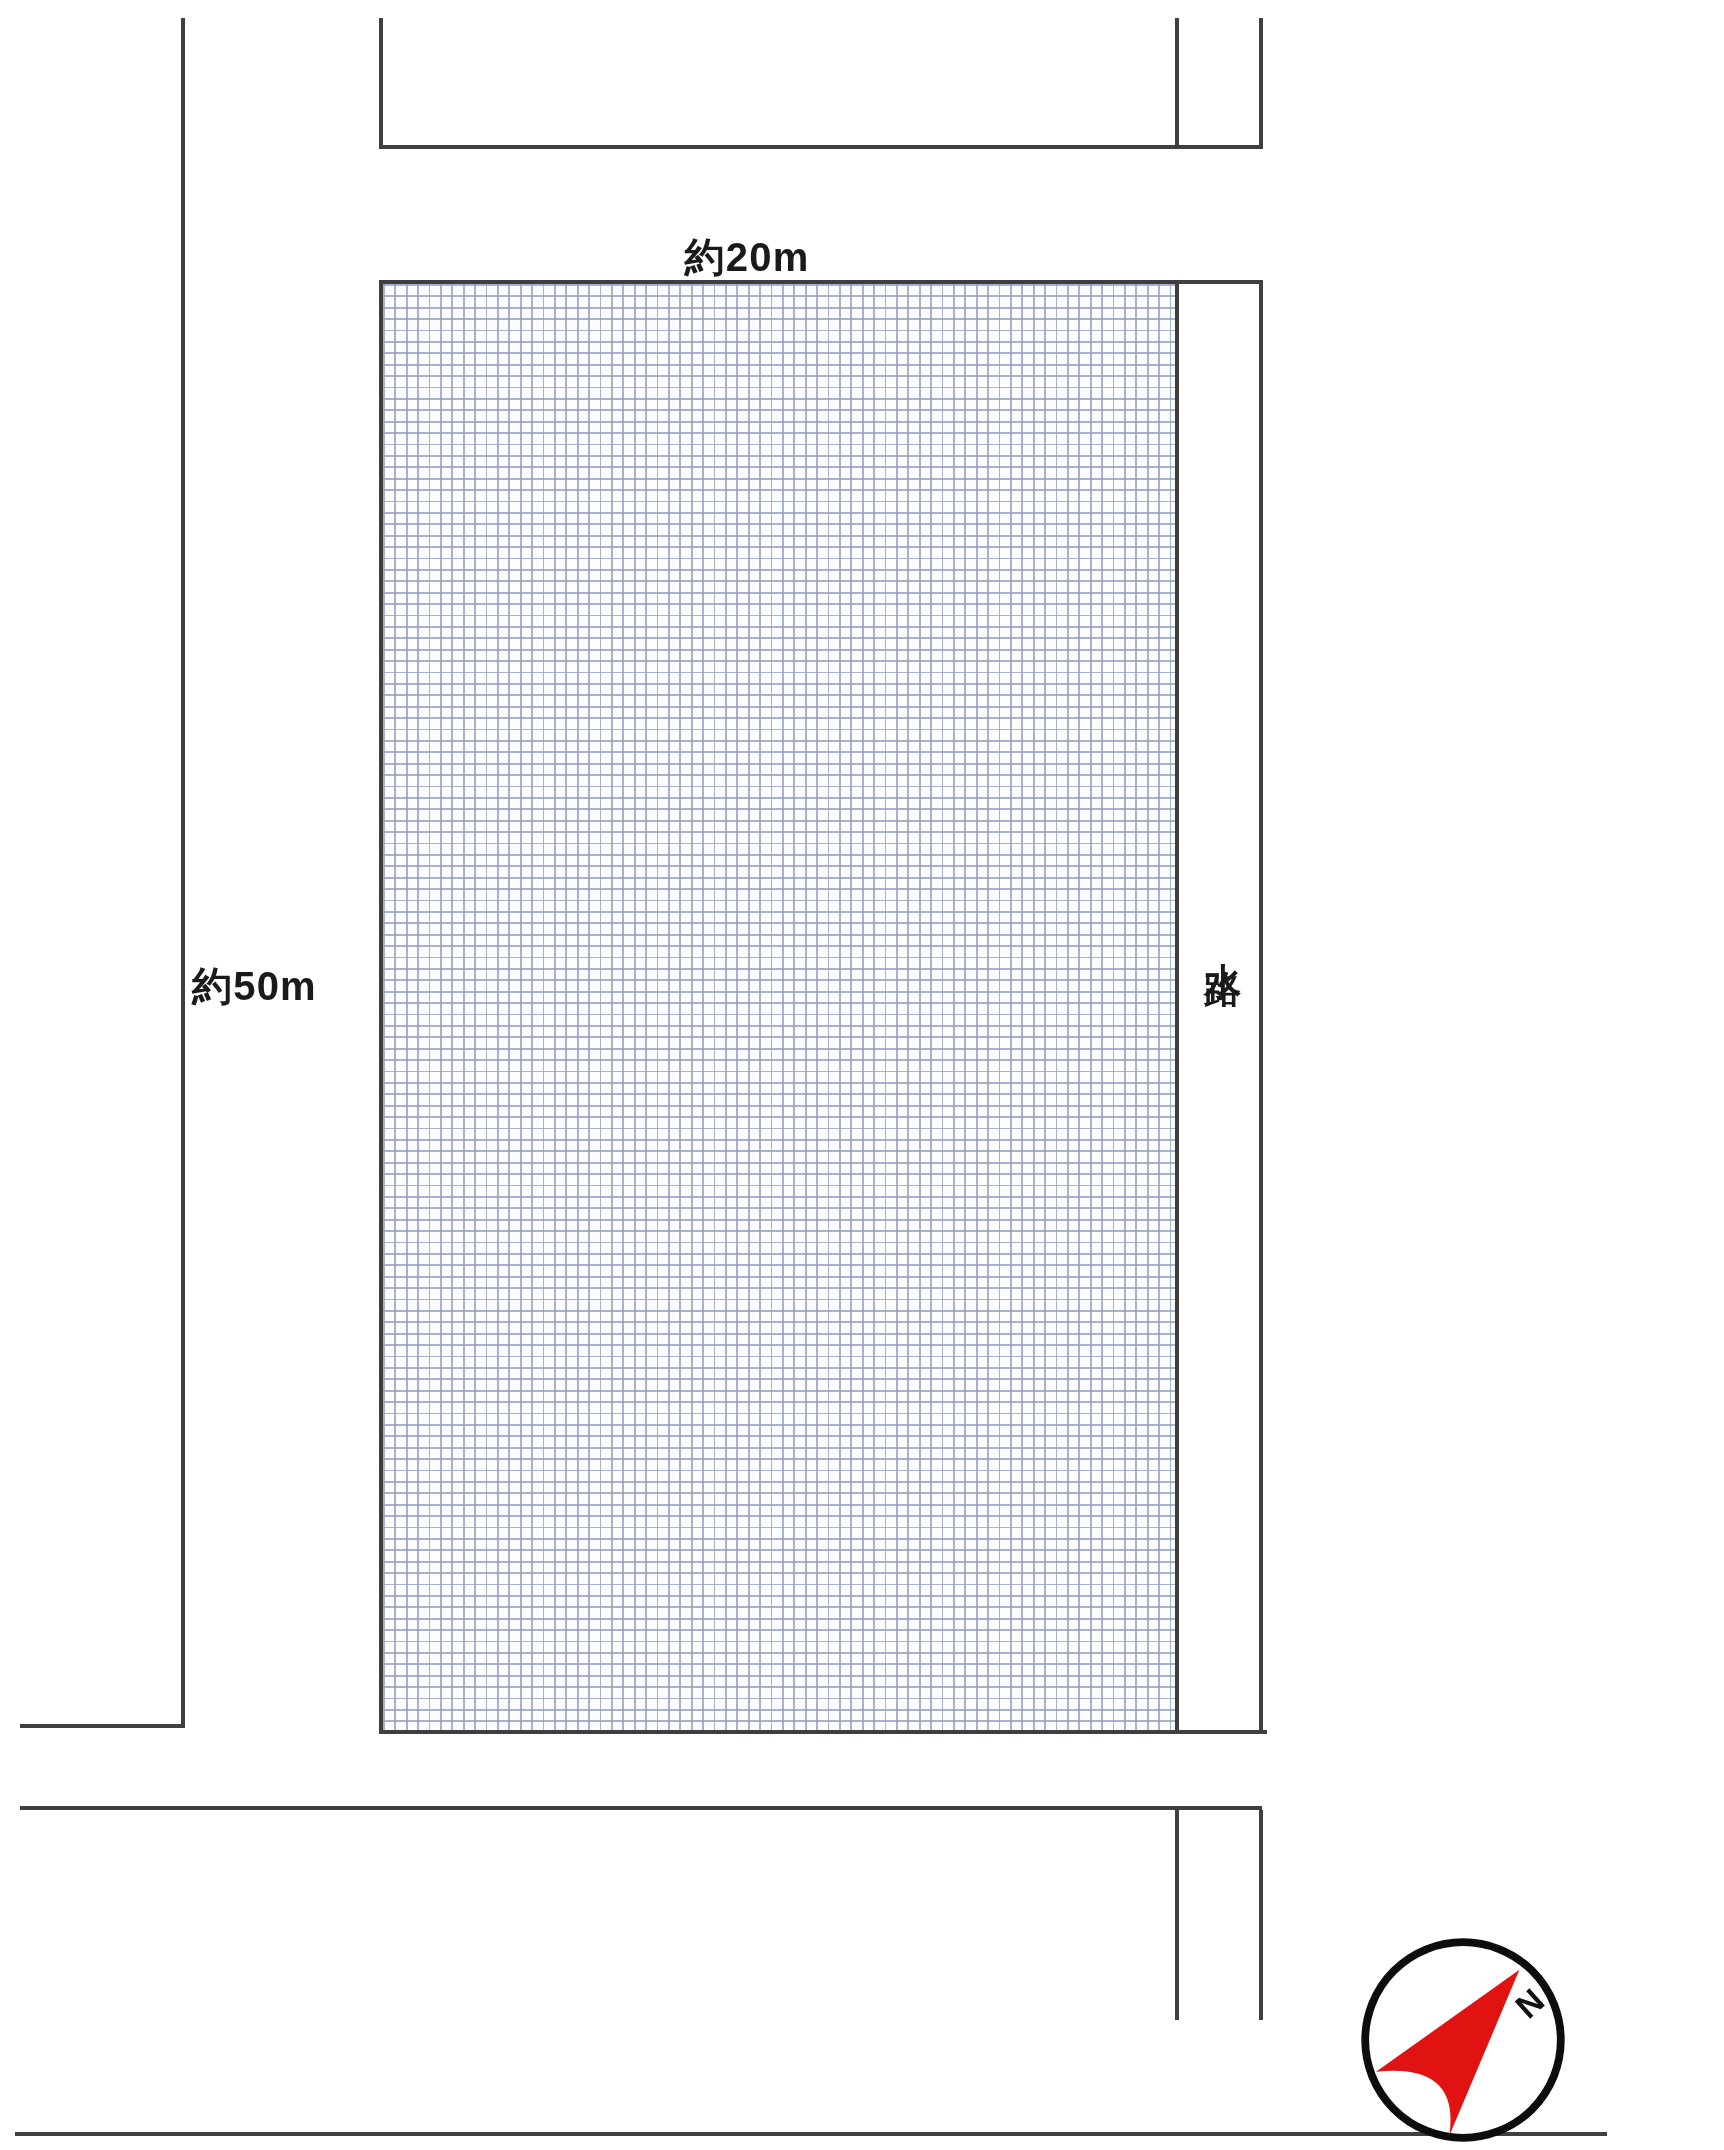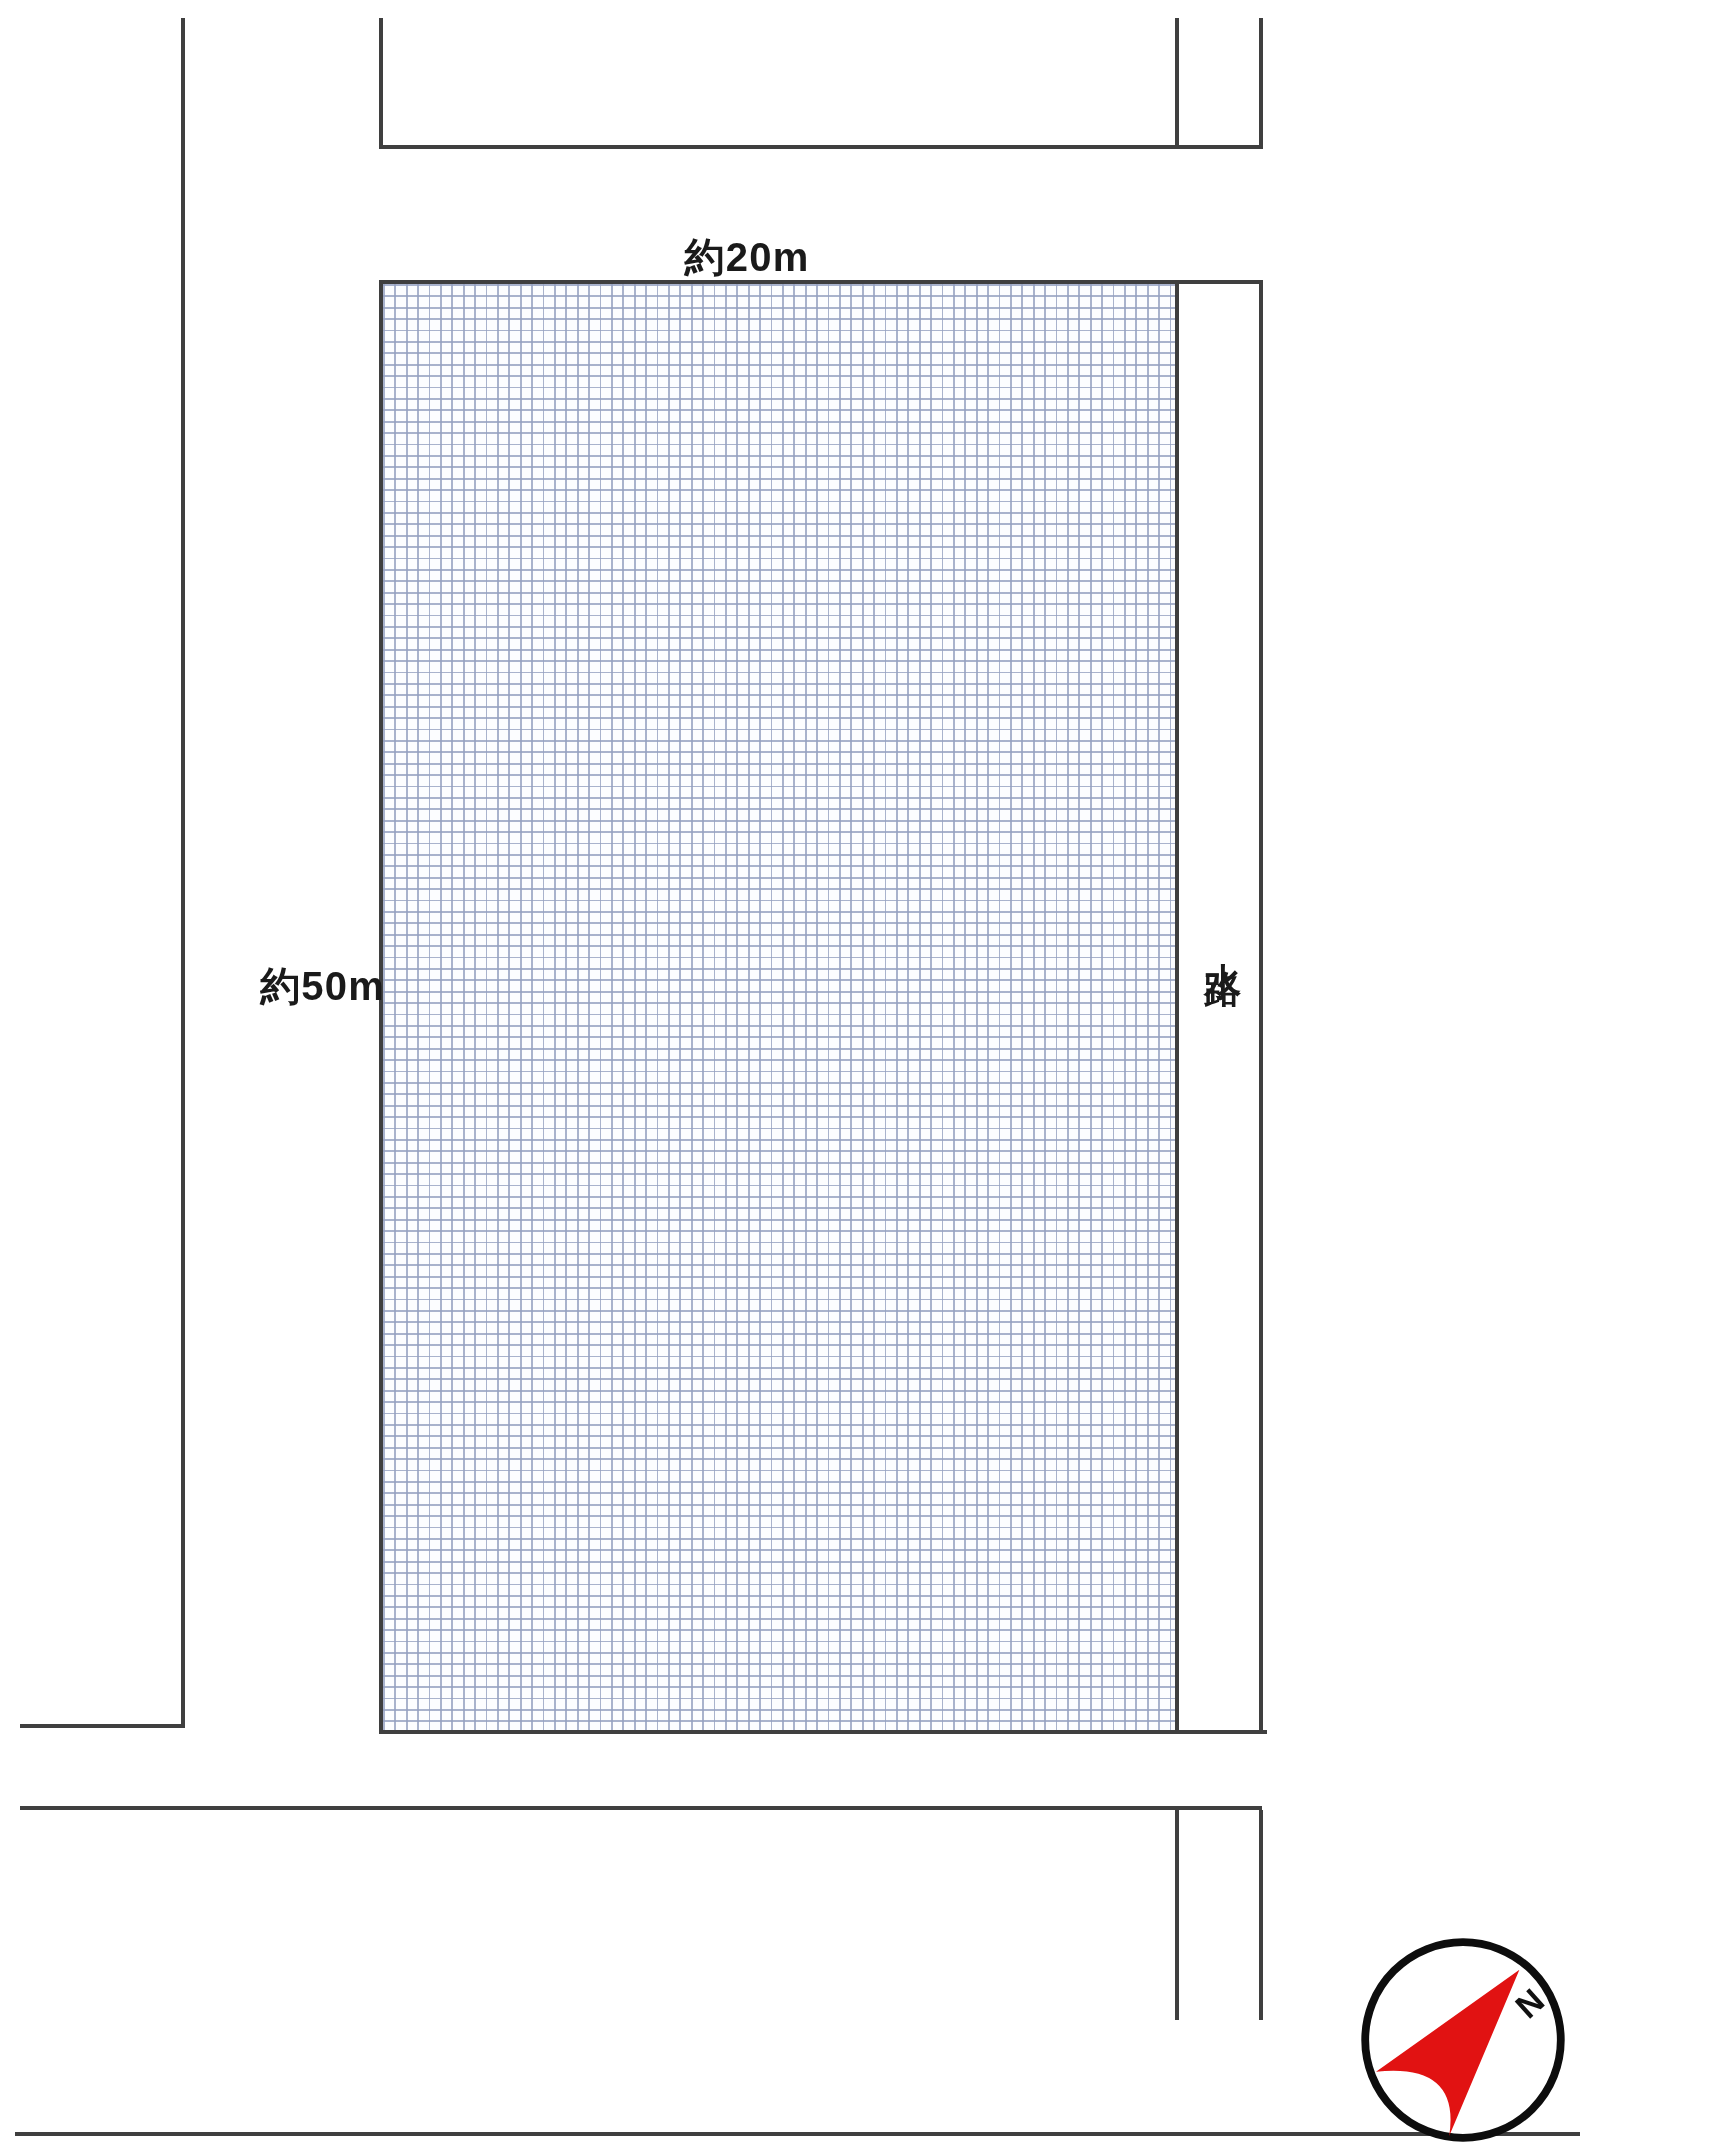--- a/index.html
+++ b/index.html
@@ -7,20 +7,21 @@
     padding: 0;
     background: #ffffff;
   }
   .canvas {
     position: relative;
     width: 1580px;
     height: 2151px;
     background: #ffffff;
     overflow: hidden;
     font-family: "Liberation Sans", sans-serif;
+    padding-left: 27px;
   }
   
   .line {
     position: absolute;
     background: #3f3f3f;
   }
   
   .plot-grid {
     position: absolute;
     left: 383px;
@@ -44,24 +45,23 @@
     letter-spacing: 1.2px;
     white-space: nowrap;
   }
   .label-top-dim {
     left: 360px;
     top: 230px;
     width: 774px;
     text-align: center;
   }
   .label-left-dim {
-    left: 216px;
+    left: 192px;
     top: 959px;
     width: 169px;
-    text-align: right;
   }
   .label-waterway {
     left: 1197px;
     top: 933px;
     writing-mode: vertical-rl;
     text-orientation: upright;
     font-size: 37px;
     letter-spacing: 8.4px;
   }
   .compass {

